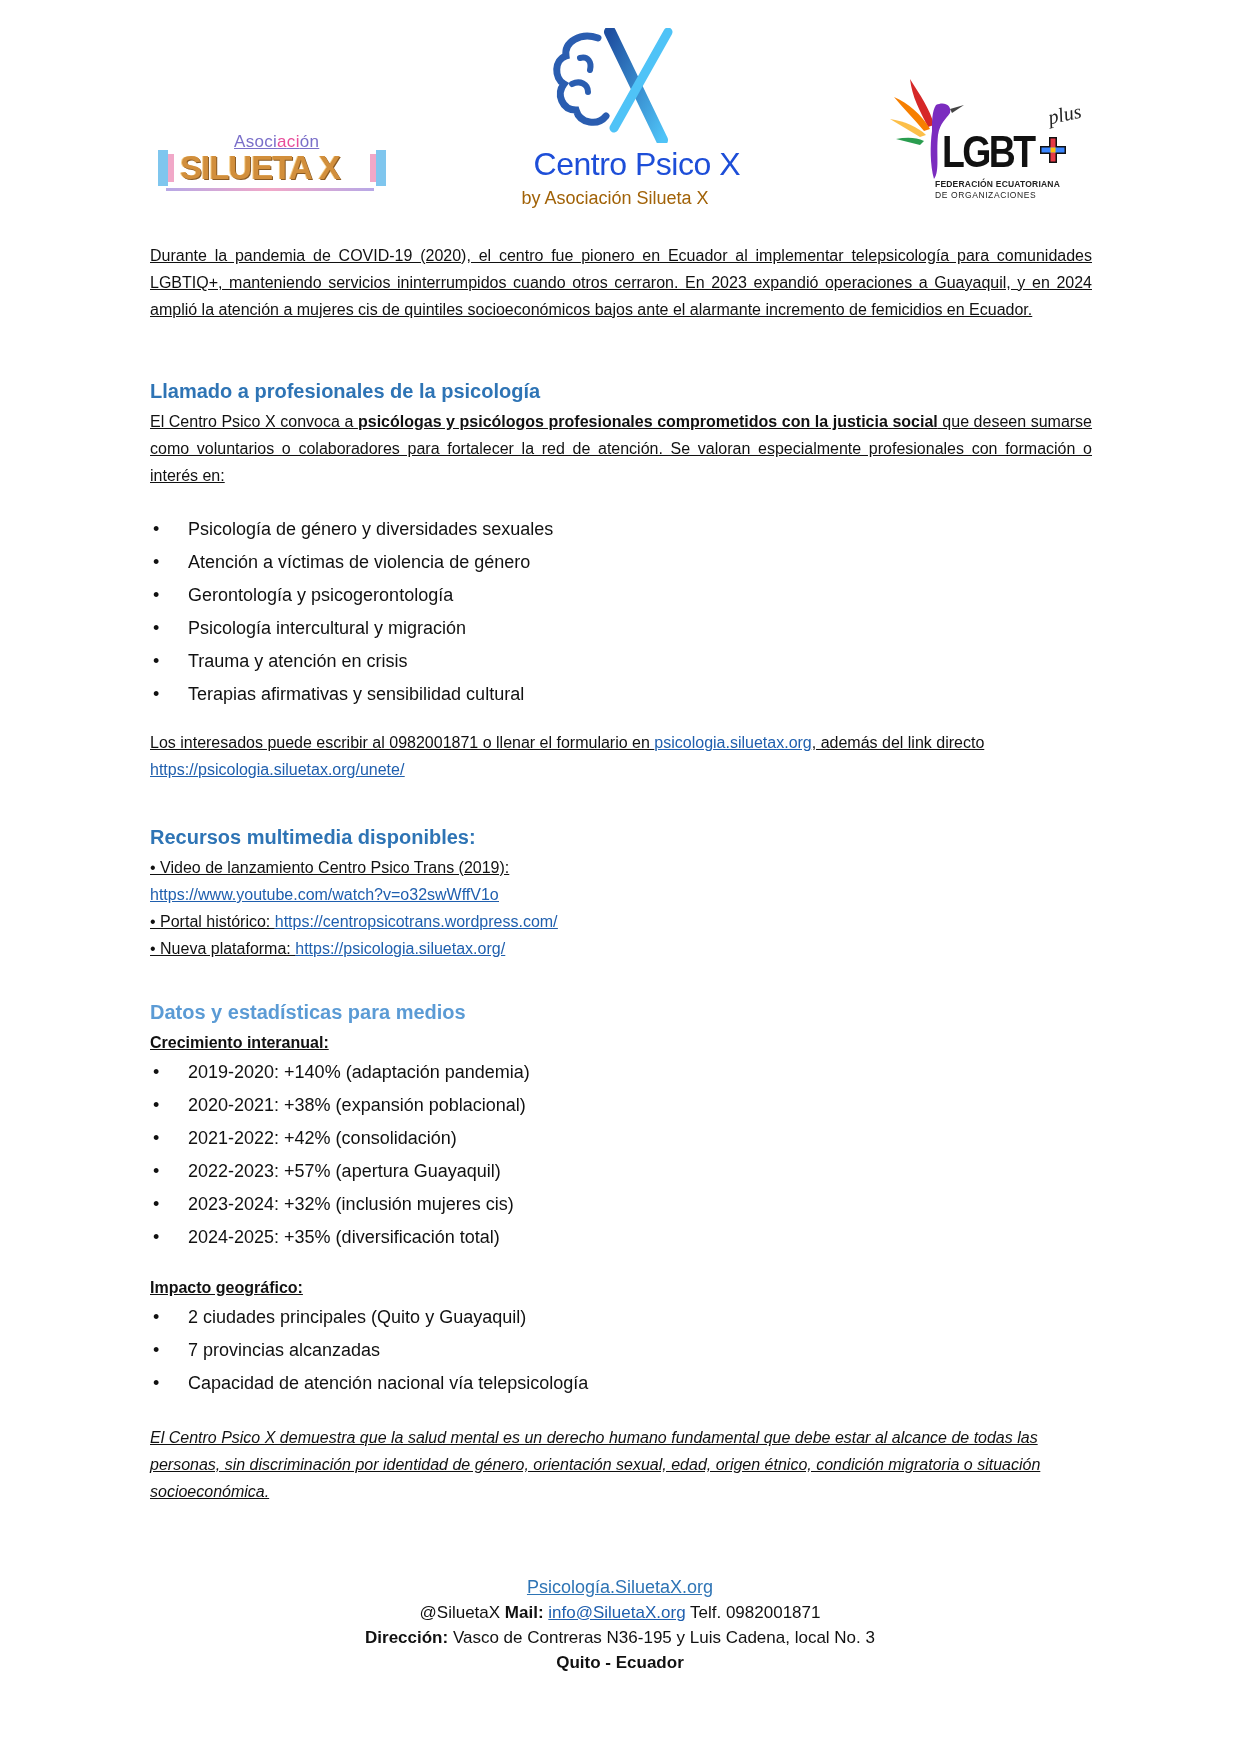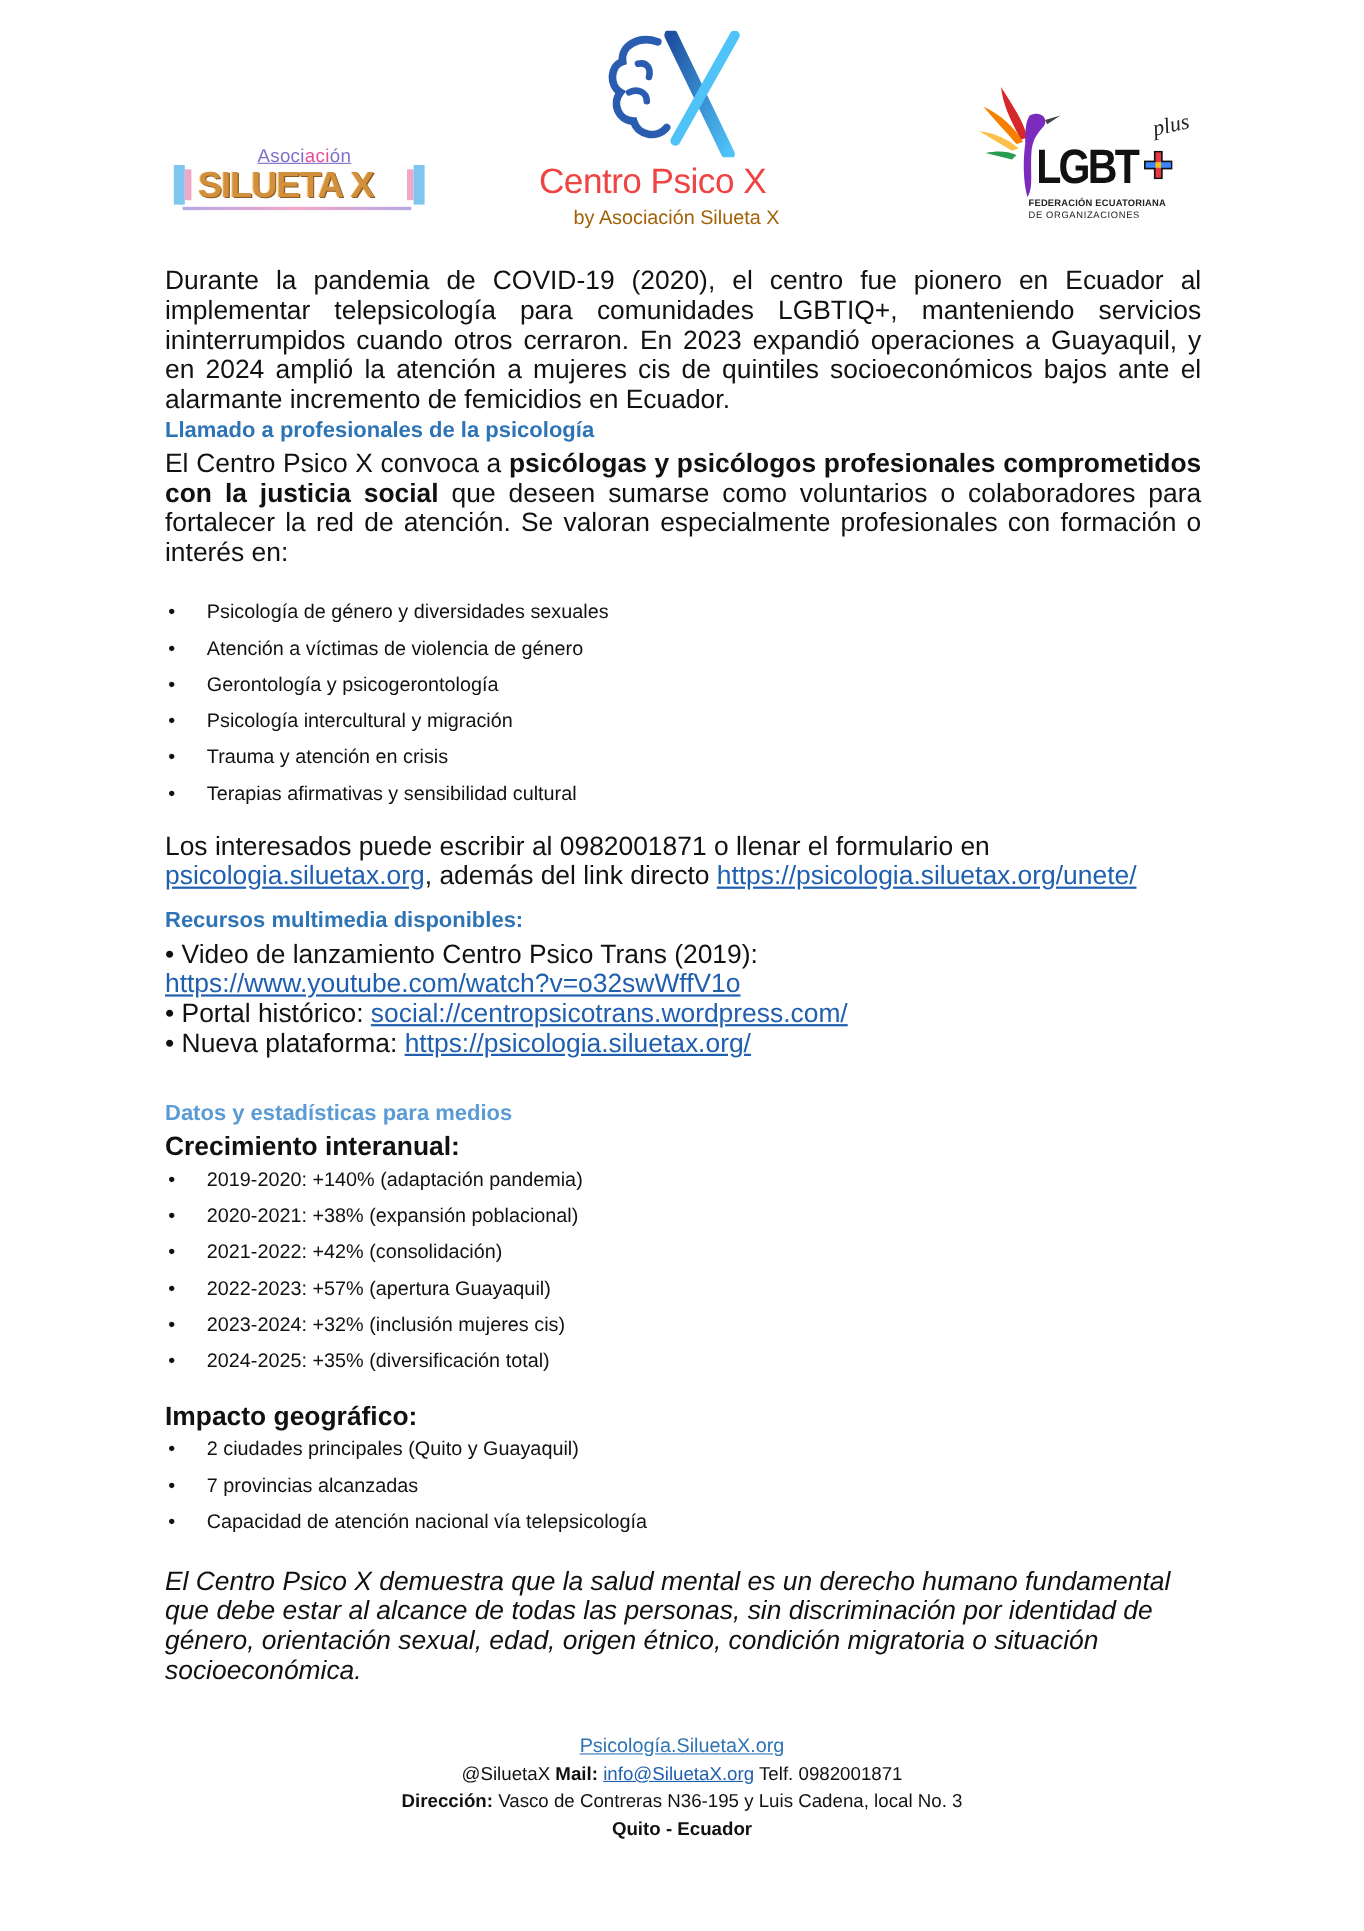--- a/index.html
+++ b/index.html
@@ -15,31 +15,31 @@
     .logo-left .bar .blue { position: absolute; left: 0; top: 0; width: 10px; height: 36px; background: #7fc6ee; }
     .logo-left .bar .pink { position: absolute; left: 10px; top: 4px; width: 6px; height: 28px; background: #f1a8c8; }
     .logo-left .bar .blue2 { position: absolute; right: 0; top: 0; width: 10px; height: 36px; background: #7fc6ee; }
     .logo-left .bar .pink2 { position: absolute; right: 10px; top: 4px; width: 6px; height: 28px; background: #f1a8c8; }
     .logo-left .word { position: absolute; left: 22px; top: 0; font-family: "Liberation Sans", sans-serif; font-weight: bold;
       font-size: 33px; letter-spacing: -1px; color: #d28f3c; text-shadow: 1px 1px 0 #8a5a22, -1px 0 0 #f5cf8b; line-height: 36px; }
     .logo-left .stripe { position: absolute; left: 8px; top: 38px; width: 208px; height: 3px; background: linear-gradient(90deg,#b7a8e6,#f1a8c8,#b7a8e6); }
 
     .logo-center { position: absolute; left: 490px; top: 28px; width: 250px; height: 180px; }
     .logo-center svg { position: absolute; left: 60px; top: 0; }
-    .logo-center .title { position: absolute; left: 0; top: 118px; width: 250px; text-align: left; font-size: 32px; color: #ef4444; font-family: "Liberation Sans", sans-serif; letter-spacing: -0.5px; }
+    .logo-center .title { position: absolute; left: 0; top: 118px; width: 250px; text-align: right; font-size: 32px; color: #1d4ed8; font-family: "Liberation Sans", sans-serif; letter-spacing: -0.5px; }
     .logo-center .sub { position: absolute; left: 0; top: 160px; width: 250px; text-align: center; font-size: 18px; color: #a16207; }
 
     .logo-right { position: absolute; left: 890px; top: 75px; width: 210px; height: 130px; }
     .logo-right svg { position: absolute; left: 0; top: 0; }
     .logo-right .plus-script { position: absolute; left: 158px; top: 28px; font-family: "Liberation Serif", serif; font-style: italic; font-size: 20px; color: #222; transform: rotate(-12deg); }
     .logo-right .lgbt { position: absolute; left: 52px; top: 52px; font-size: 44px; font-weight: bold; color: #111; letter-spacing: -3px; font-family: "Liberation Sans", sans-serif; transform: scaleX(0.85); transform-origin: left; }
     .logo-right .cross { position: absolute; left: 150px; top: 62px; width: 26px; height: 26px; }
     .logo-right .fed1 { position: absolute; left: 45px; top: 104px; font-size: 8.5px; font-weight: bold; letter-spacing: 0.2px; color: #222; }
     .logo-right .fed2 { position: absolute; left: 45px; top: 115px; font-size: 8.5px; font-weight: normal; letter-spacing: 0.6px; color: #222; text-align: center; }
-    p, .para { margin: 0; font-size: 24px; line-height: 27px; color: #111; font-family: "Liberation Sans", sans-serif; }
+    p, .para { margin: 0; font-size: 16px; line-height: 27px; color: #111; font-family: "Liberation Sans", sans-serif; text-decoration: underline; }
     .justify { text-align: justify; text-align-last: left; }
     .h { font-family: "Liberation Sans", sans-serif; font-size: 20px; color: #2e74b5; margin: 0; line-height: 30px; }
     .h.light { color: #5b9bd5; }
     a { color: #1f5fae; text-decoration: underline; }
     ul.b { list-style: none; margin: 0; padding: 0; }
     ul.b li { position: relative; padding-left: 38px; font-size: 18px; line-height: 33px; font-family: "Liberation Sans", sans-serif; }
     ul.b li .dot { position: absolute; left: 3px; top: 0; }
     .ital { font-style: italic; }
     .bold { font-weight: bold; }
 
@@ -119,21 +119,21 @@
       <li><span class="dot">•</span><span>Trauma y atención en crisis</span></li>
       <li><span class="dot">•</span><span>Terapias afirmativas y sensibilidad cultural</span></li>
     </ul>
     <p style="margin-top:18px;"><span>Los interesados puede escribir al 0982001871 o llenar el formulario en </span><a>psicologia.siluetax.org</a><span>, además del link directo </span><a>https://psicologia.siluetax.org/unete/</a></p>
   </div>
 
   <div style="position:absolute; left:150px; top:822px; width:942px;">
     <h2 class="h">Recursos multimedia disponibles:</h2>
     <p style="margin-top:2px;">• Video de lanzamiento Centro Psico Trans (2019):</p>
     <p><a>https://www.youtube.com/watch?v=o32swWffV1o</a></p>
-    <p><span>• Portal histórico: </span><a>social://centropsicotrans.wordpress.com/</a></p>
+    <p><span>• Portal histórico: </span><a>https://centropsicotrans.wordpress.com/</a></p>
     <p><span>• Nueva plataforma: </span><a>https://psicologia.siluetax.org/</a></p>
   </div>
 
   <div style="position:absolute; left:150px; top:997px; width:942px;">
     <h2 class="h light">Datos y estadísticas para medios</h2>
     <p class="bold" style="margin-top:2px;">Crecimiento interanual:</p>
     <ul class="b">
       <li><span class="dot">•</span><span>2019-2020: +140% (adaptación pandemia)</span></li>
       <li><span class="dot">•</span><span>2020-2021: +38% (expansión poblacional)</span></li>
       <li><span class="dot">•</span><span>2021-2022: +42% (consolidación)</span></li>

